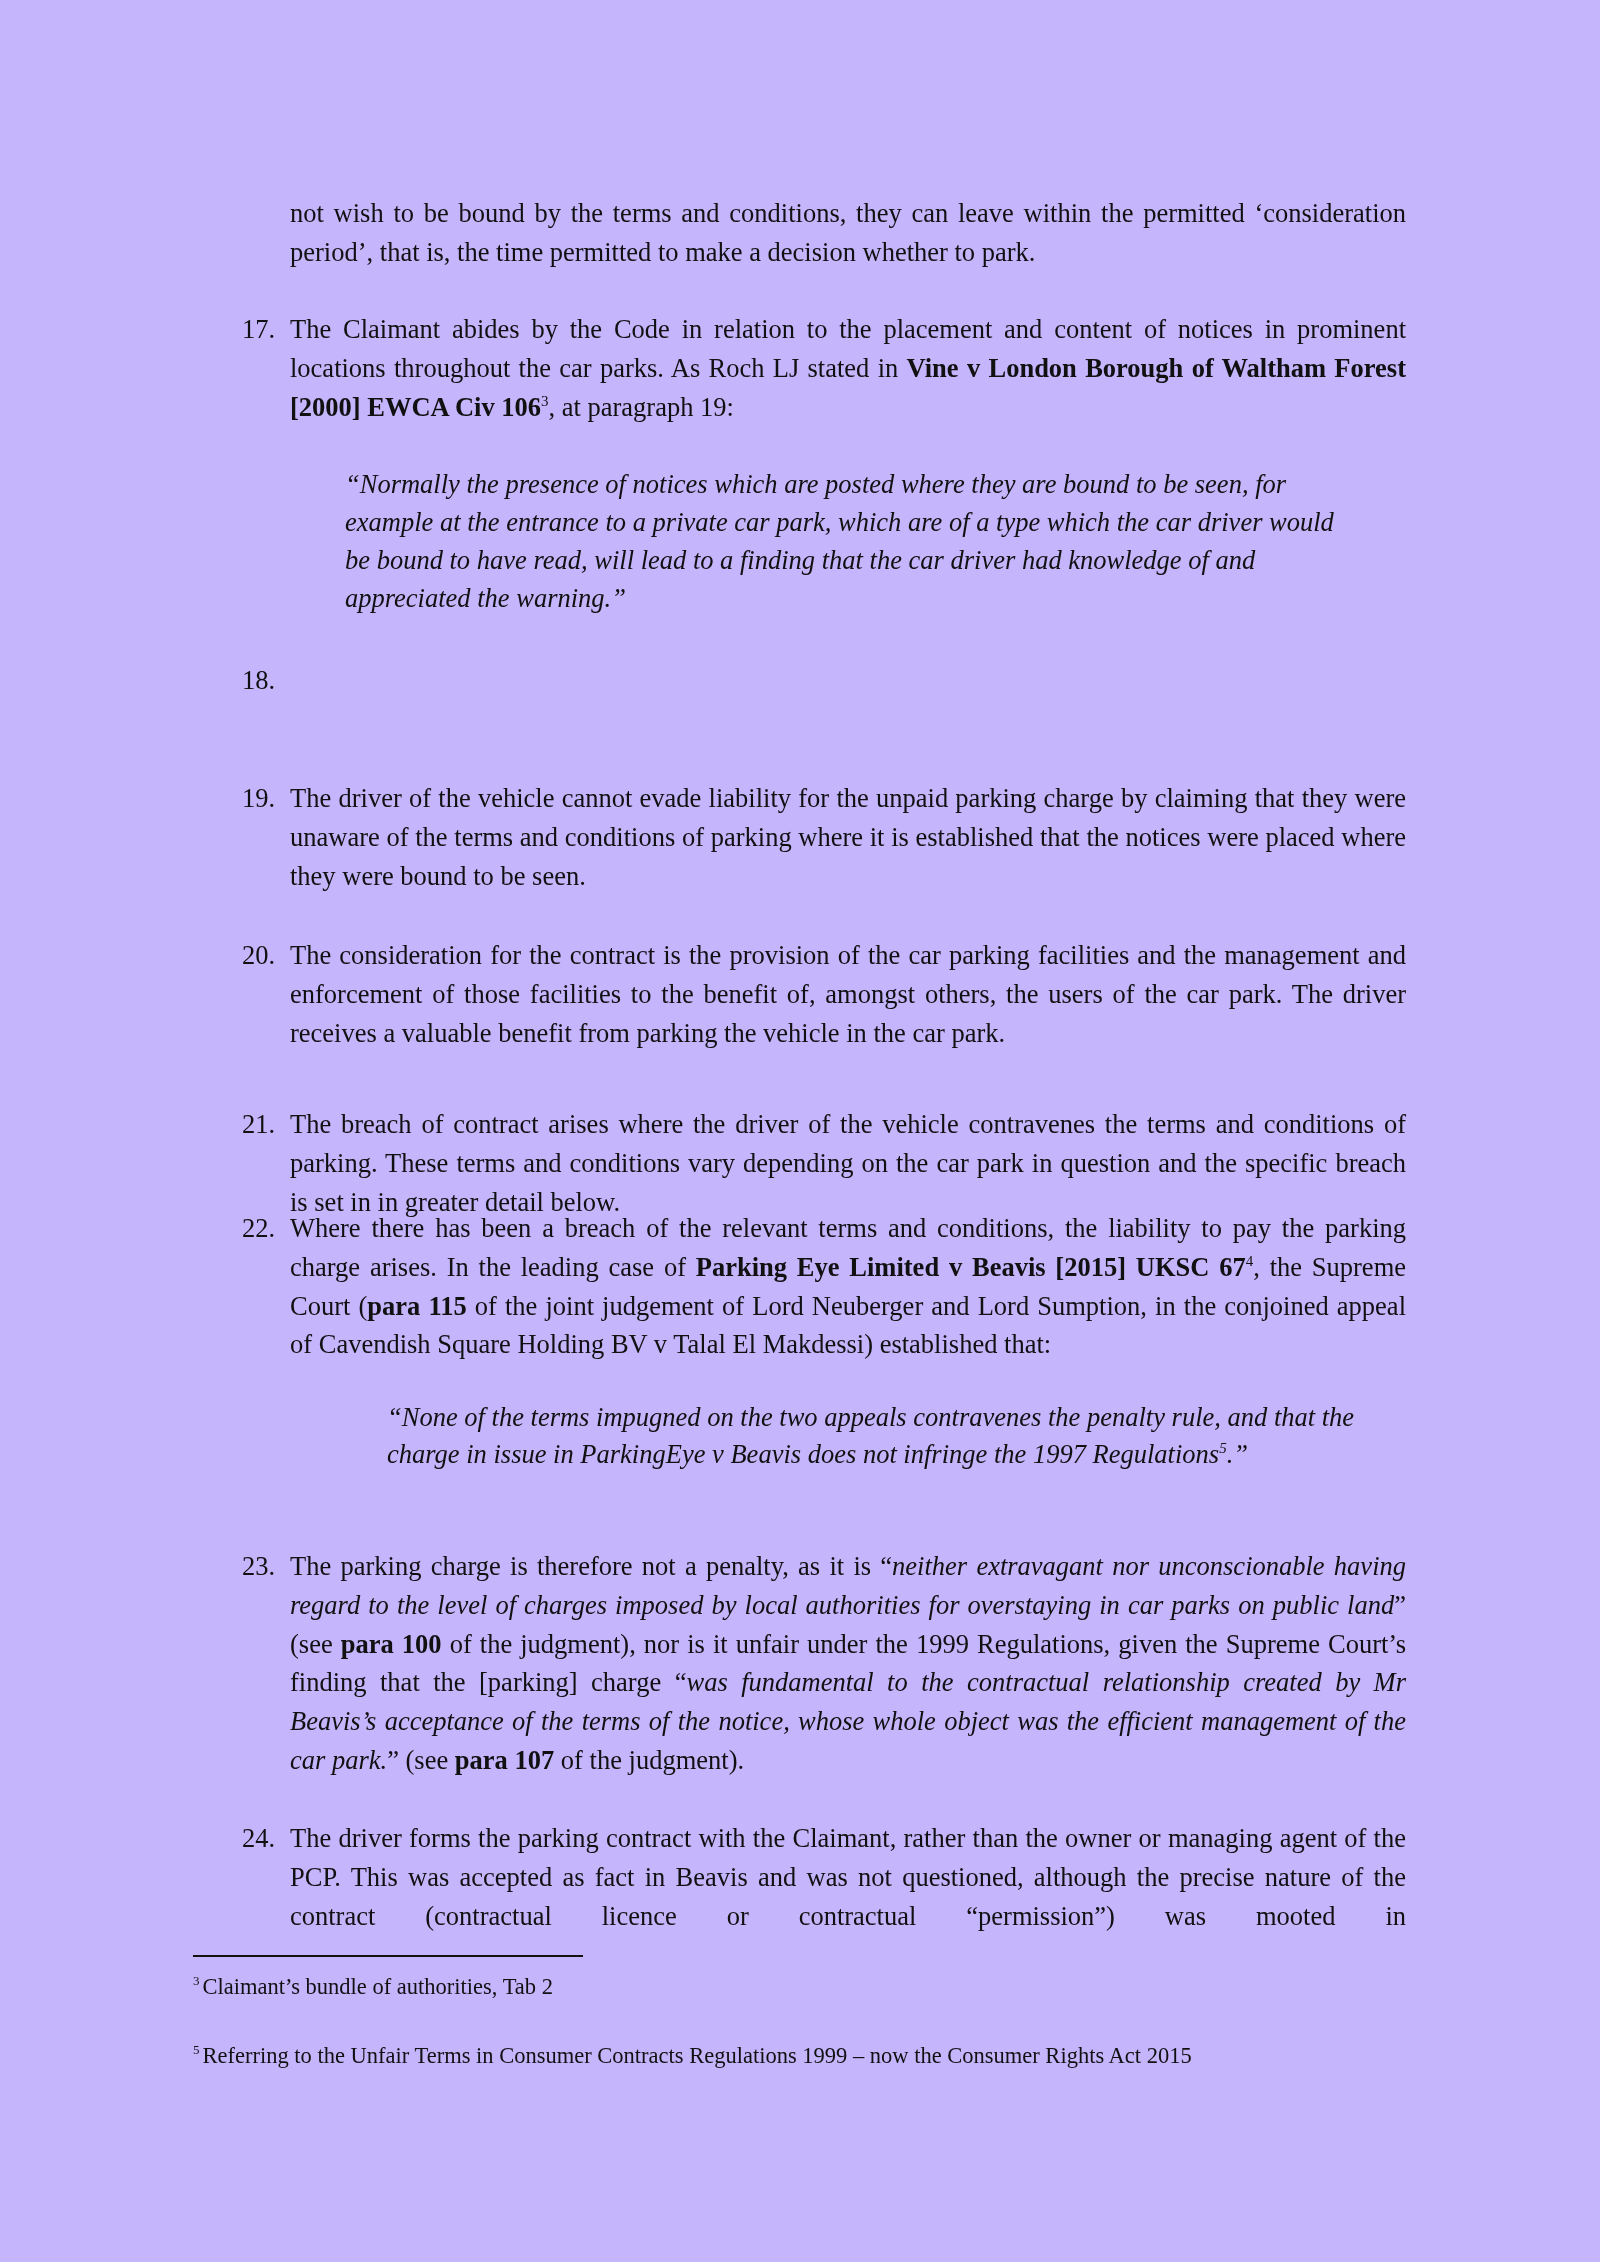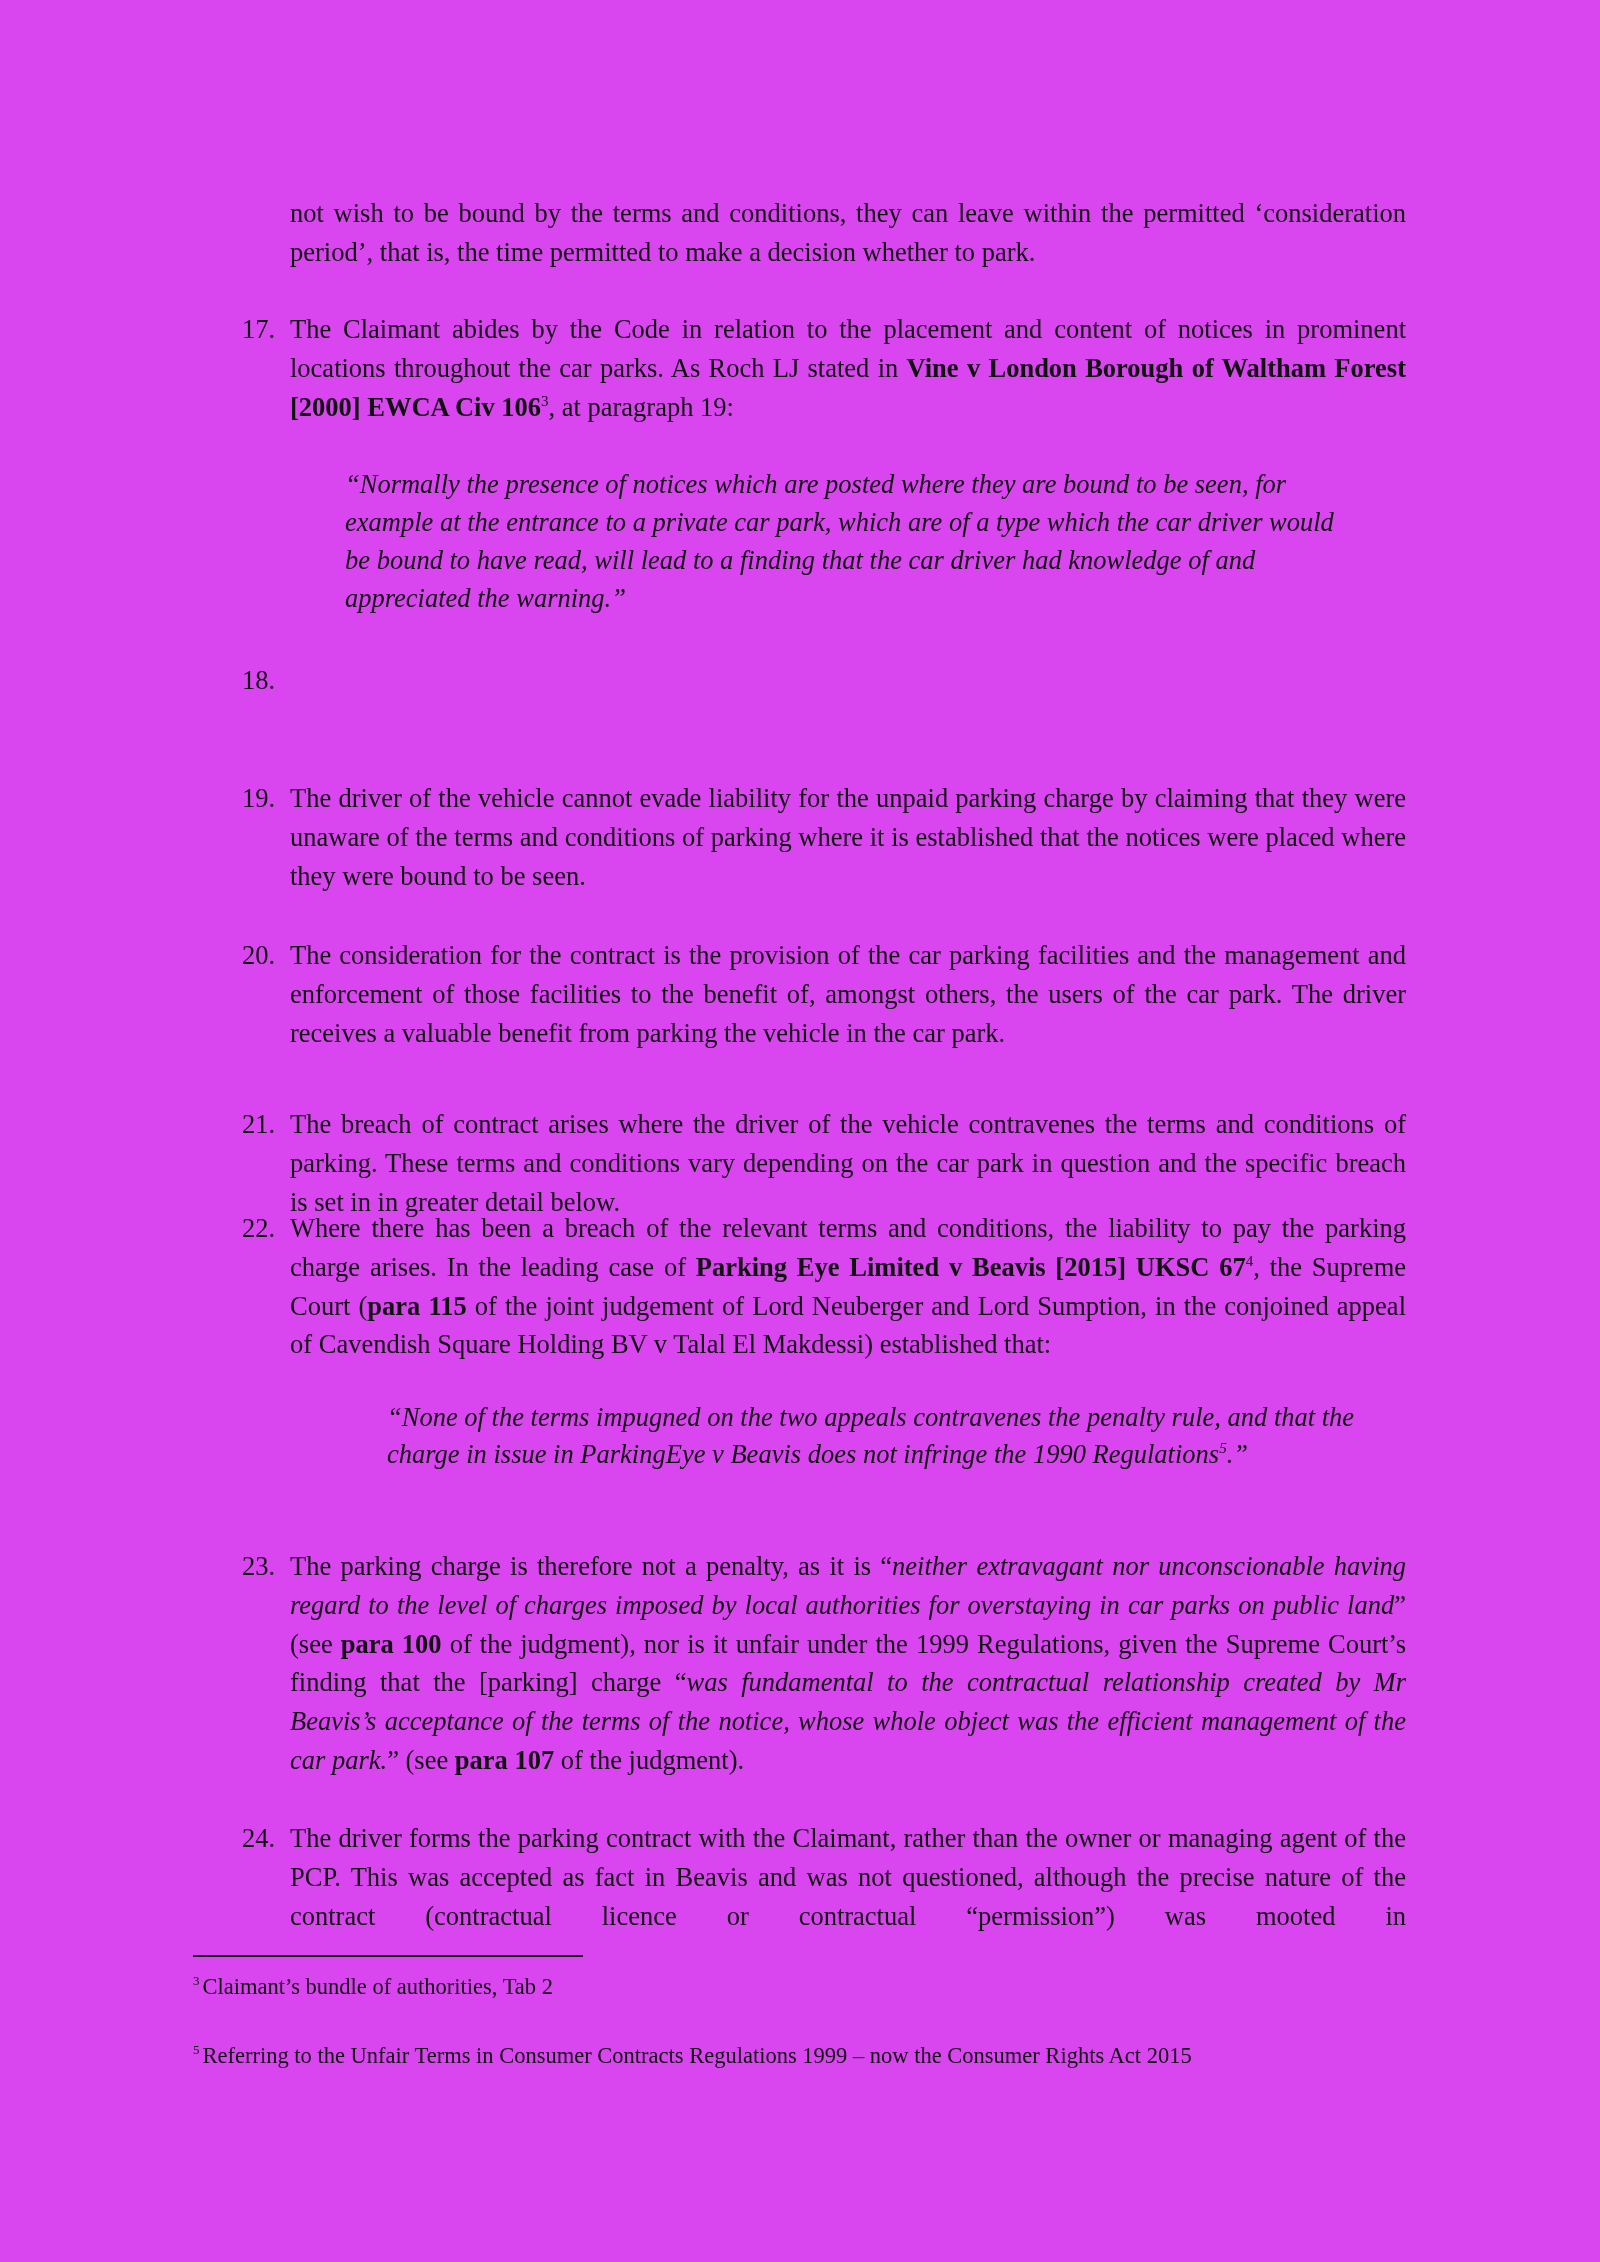--- a/index.html
+++ b/index.html
@@ -1,19 +1,19 @@
 <!DOCTYPE html>
 <html><head>
 <meta charset="utf-8">
 <style>
   html, body { margin: 0; padding: 0; background: #ffffff; }
   body { width: 1600px; height: 2262px; position: relative; overflow: hidden; }
   .page {
     position: absolute; left: 0; top: 0; width: 1600px; height: 2262px;
-    background: #d946ef; color: #111;
+    background: #c4b5fd; color: #111;
     font-family: "Liberation Serif", "DejaVu Serif", serif;
   }
   .blk { position: absolute; left: 290px; width: 1116px; font-size: 26.5px; line-height: 38.8px; text-align: justify; }
   .blk .num { position: absolute; left: -48px; top: 0; }
   .quote { position: absolute; font-style: italic; font-size: 26.5px; line-height: 38px; }
   .q1 { left: 345px; width: 1000px; top: 465px; text-align: left; }
   .q2 { left: 387px; width: 1000px; top: 1399px; line-height: 37px; }
   b { font-weight: bold; }
   sup { font-size: 15px; line-height: 0; vertical-align: 10px; }
   .fn-sep { position: absolute; left: 193px; top: 1955px; width: 390px; height: 2px; background: #111; }
@@ -57,21 +57,21 @@
     <span class="num">21.</span>
     <span>The breach of contract arises where the driver of the vehicle contravenes the terms and conditions of parking. These terms and conditions vary depending on the car park in question and the specific breach is set in in greater detail below.</span>
   </div>
 
   <div class="blk last-left" style="top:1209px;">
     <span class="num">22.</span>
     <span> Where there has been a breach of the relevant terms and conditions, the liability to pay the parking charge arises. In the leading case of </span><b>Parking Eye Limited v Beavis [2015] UKSC 67</b><sup>4</sup><span>, the Supreme Court (</span><b>para 115</b><span> of the joint judgement of Lord Neuberger and Lord Sumption, in the conjoined appeal of Cavendish Square Holding BV v Talal El Makdessi) established that:</span>
   </div>
 
   <div class="quote q2">
-    <span>“None of the terms impugned on the two appeals contravenes the penalty rule, and that the charge in issue in ParkingEye v Beavis does not infringe the 1990 Regulations</span><sup>5</sup><span>.”</span>
+    <span>“None of the terms impugned on the two appeals contravenes the penalty rule, and that the charge in issue in ParkingEye v Beavis does not infringe the 1997 Regulations</span><sup>5</sup><span>.”</span>
   </div>
 
   <div class="blk last-left" style="top:1547px;">
     <span class="num">23.</span>
     <span> The parking charge is therefore not a penalty, as it is “</span><i>neither extravagant nor unconscionable having regard to the level of charges imposed by local authorities for overstaying in car parks on public land</i><span>” (see </span><b>para 100</b><span> of the judgment), nor is it unfair under the 1999 Regulations, given the Supreme Court’s finding that the [parking] charge “</span><i>was fundamental to the contractual relationship created by Mr Beavis’s acceptance of the terms of the notice, whose whole object was the efficient management of the car park.</i><span>” (see </span><b>para 107</b><span> of the judgment).</span>
   </div>
 
   <div class="blk" style="top:1819px; text-align-last: justify;">
     <span class="num">24.</span>
     <span>The driver forms the parking contract with the Claimant, rather than the owner or managing agent of the PCP. This was accepted as fact in Beavis and was not questioned, although the precise nature of the contract (contractual licence or contractual “permission”) was mooted in</span>

